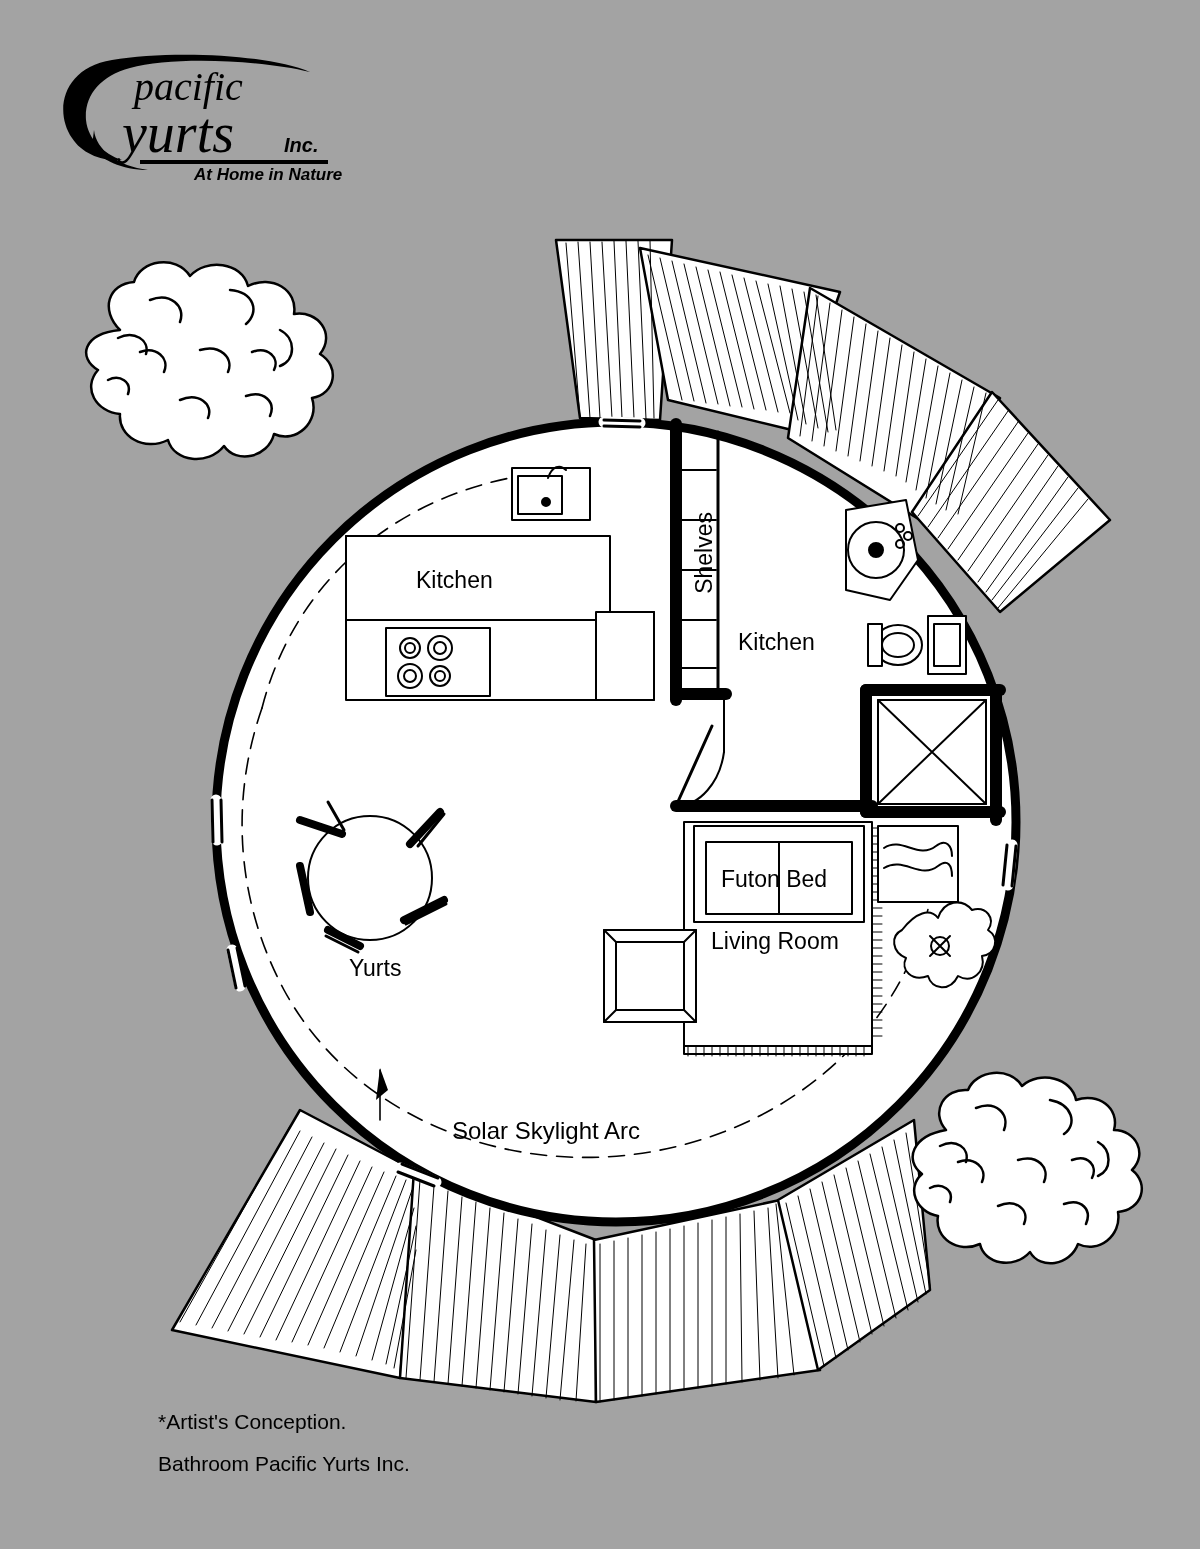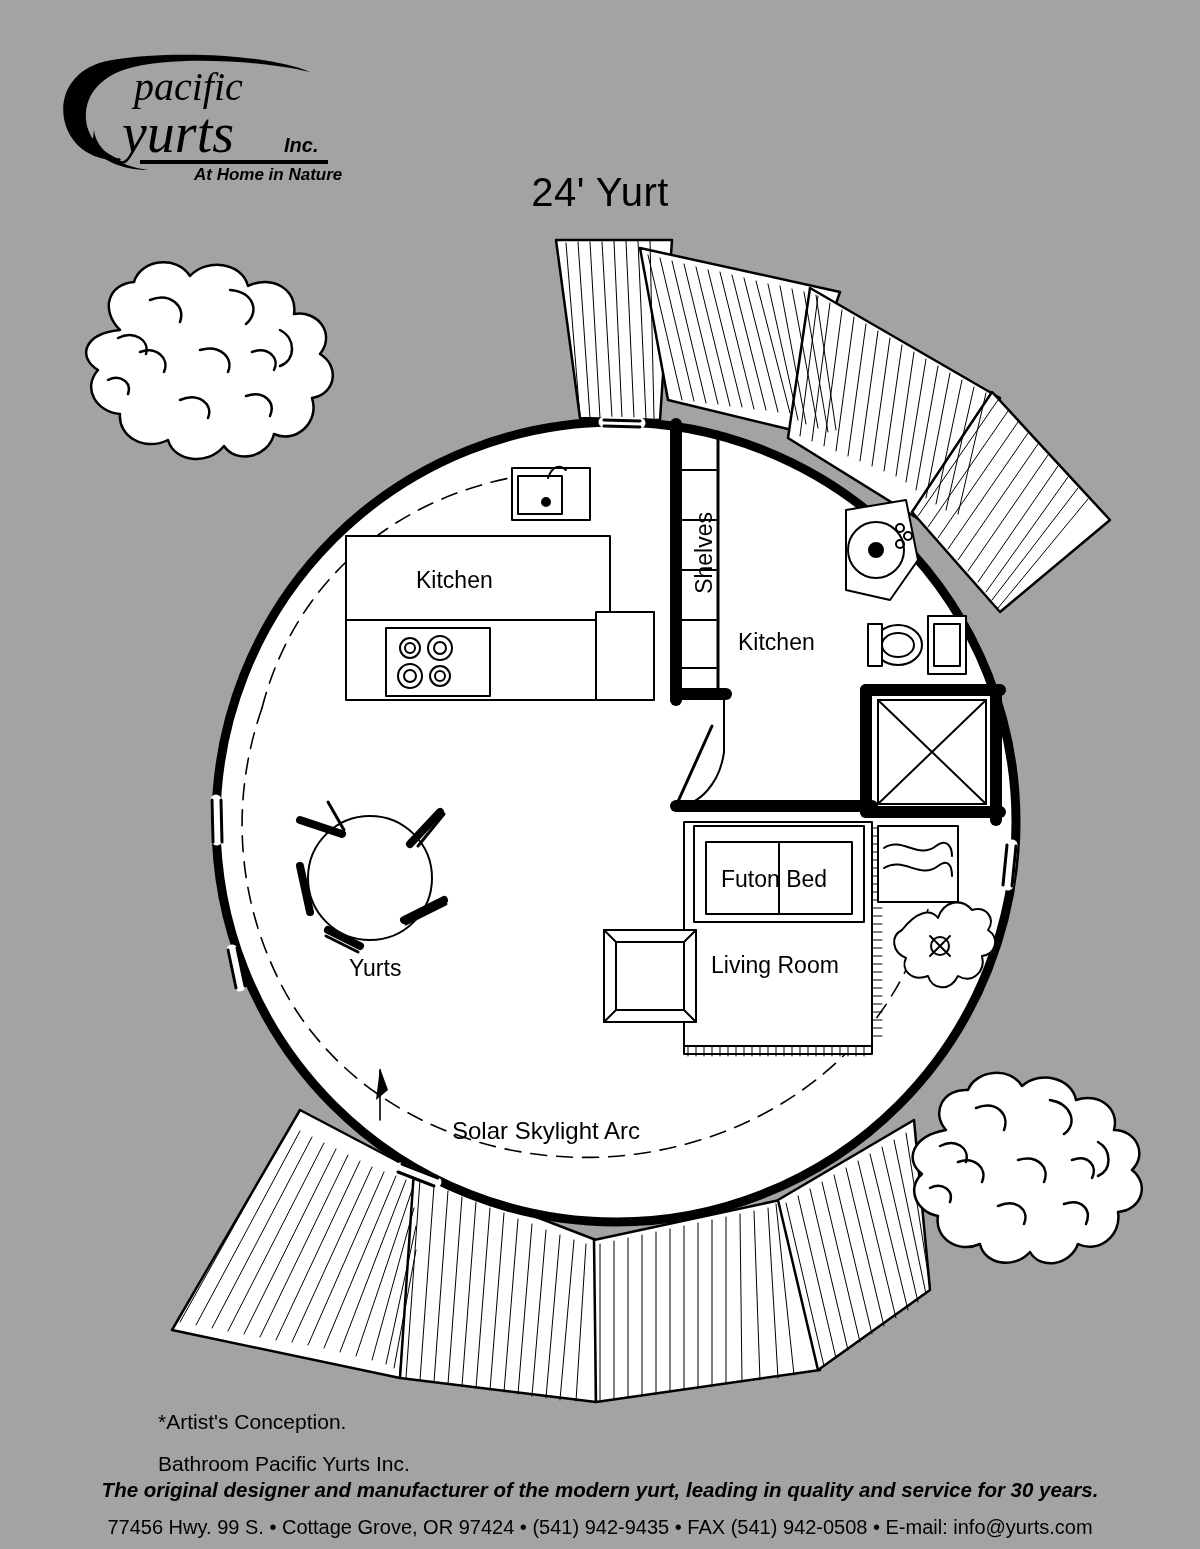--- a/index.html
+++ b/index.html
@@ -56,21 +56,21 @@
     white-space: nowrap;
   }
   .room-label.vertical {
     writing-mode: vertical-rl;
     transform: rotate(180deg);
   }
   #label-kitchen   { left: 416px; top: 567px; }
   #label-bathroom  { left: 738px; top: 629px; }
   #label-shelves   { left: 691px; top: 512px; }
   #label-futon     { left: 721px; top: 866px; }
-  #label-living    { left: 711px; top: 952px; }
+  #label-living    { left: 711px; top: 928px; }
   #label-dining    { left: 349px; top: 955px; }
   #label-skylight  { left: 404px; top: 1117px; font-size: 24px; margin-left: 48px; }
 
   
   .footnote {
     position: absolute;
     font-size: 21px;
     white-space: nowrap;
     margin-top: 32px;
   }
@@ -107,21 +107,20 @@
 
       <path d="M42 88 C44 108 66 124 96 128 C70 128 48 118 40 104 Z" fill="#000"></path>
       <text x="82" y="58" font-family="'Liberation Serif', serif" font-size="40" font-style="italic" fill="#000">pacific</text>
       <text x="70" y="110" font-family="'Liberation Serif', serif" font-size="56" font-style="italic" fill="#000">yurts</text>
       <text x="232" y="110" font-family="'Liberation Sans', sans-serif" font-size="20" font-weight="bold" font-style="italic" fill="#000">Inc.</text>
       <line x1="88" y1="120" x2="276" y2="120" stroke="#000" stroke-width="4"></line>
       <text x="142" y="138" font-family="'Liberation Sans', sans-serif" font-size="17" font-weight="bold" font-style="italic" fill="#000">At Home in Nature™</text>
     </svg>
   </div>
 
-  <div id="plan-title">24' Yurt</div>
 
   <svg id="drawing" viewBox="0 0 1200 1460" xmlns="http://www.w3.org/2000/svg">
 
     <g fill="none" stroke="#000" stroke-linejoin="round" stroke-linecap="round">
 
       <g stroke-width="2.5">
         <path d="M556 240 L672 240 L660 420 L580 418 Z" fill="#fff"></path>
         <path d="M640 248 L840 292 L792 430 L668 400 Z" fill="#fff"></path>
         <path d="M810 288 L1000 398 L920 520 L788 438 Z" fill="#fff"></path>
         <path d="M992 392 L1110 520 L1000 612 L912 512 Z" fill="#fff"></path>
@@ -302,18 +301,14 @@
   <div class="room-label" id="label-bathroom">Kitchen</div>
   <div class="room-label vertical" id="label-shelves">Shelves</div>
   <div class="room-label" id="label-futon">Futon Bed</div>
   <div class="room-label" id="label-living">Living Room</div>
   <div class="room-label" id="label-dining">Yurts</div>
   <div class="room-label" id="label-skylight">Solar Skylight Arc</div>
 
   <div class="footnote" id="note-artist">*Artist's Conception.</div>
   <div class="footnote" id="note-copy">Bathroom Pacific Yurts Inc.</div>
 
-  <div id="footer">
-    <div id="footer-tagline">The original designer and manufacturer of the modern yurt, leading in quality and service for 30 years.</div>
-    <div id="footer-contact">77456 Hwy. 99 S. • Cottage Grove, OR 97424 • (541) 942-9435 • FAX (541) 942-0508 • E-mail: info@yurts.com</div>
-  </div>
 
 </div>
 
 </body></html>

